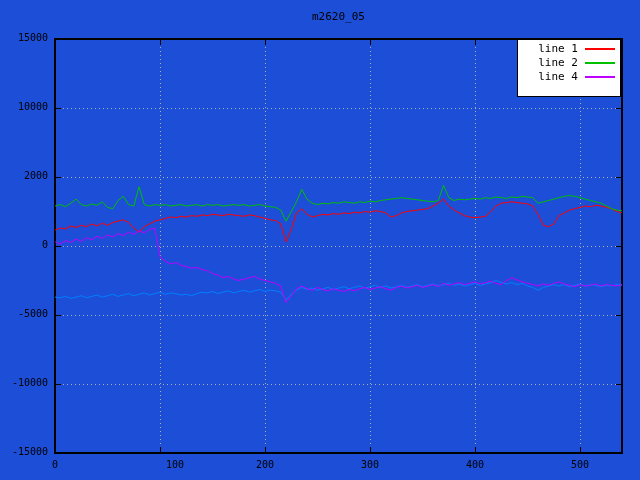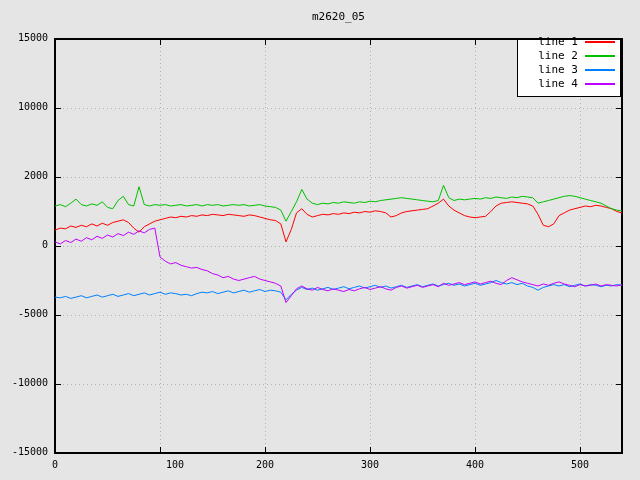--- a/index.html
+++ b/index.html
@@ -1,19 +1,19 @@
 <!DOCTYPE html>
 <html><head>
 <meta charset="utf-8">
 <style>
   html,body{margin:0;padding:0;background:#fff;}
   #app{
     position:relative;
     width:640px;height:480px;
-    background:#e5e5e5;
+    background:#1d4ed8;
     font-family:"DejaVu Sans Mono","Liberation Mono",monospace;
     overflow:hidden;
   }
   .chart-title{
     position:absolute;
     left:55px;top:10px;width:567px;
     text-align:center;
     font-size:11px;color:#000;
     letter-spacing:0px;
   }
@@ -115,22 +115,18 @@
   <div class="legend">
     <div class="legend-row">
       <span class="legend-label">line 1</span>
       <span class="legend-swatch" style="background: rgb(255, 0, 0);"></span>
     </div>
     <div class="legend-row">
       <span class="legend-label">line 2</span>
       <span class="legend-swatch" style="background: rgb(0, 192, 0);"></span>
     </div>
     <div class="legend-row">
-      <span class="legend-label">line 3</span>
-      <span class="legend-swatch" style="background: rgb(0, 128, 255);"></span>
-    </div>
-    <div class="legend-row">
       <span class="legend-label">line 4</span>
       <span class="legend-swatch" style="background: rgb(192, 0, 255);"></span>
     </div>
   </div>
 
 </div>
 
 </body></html>

